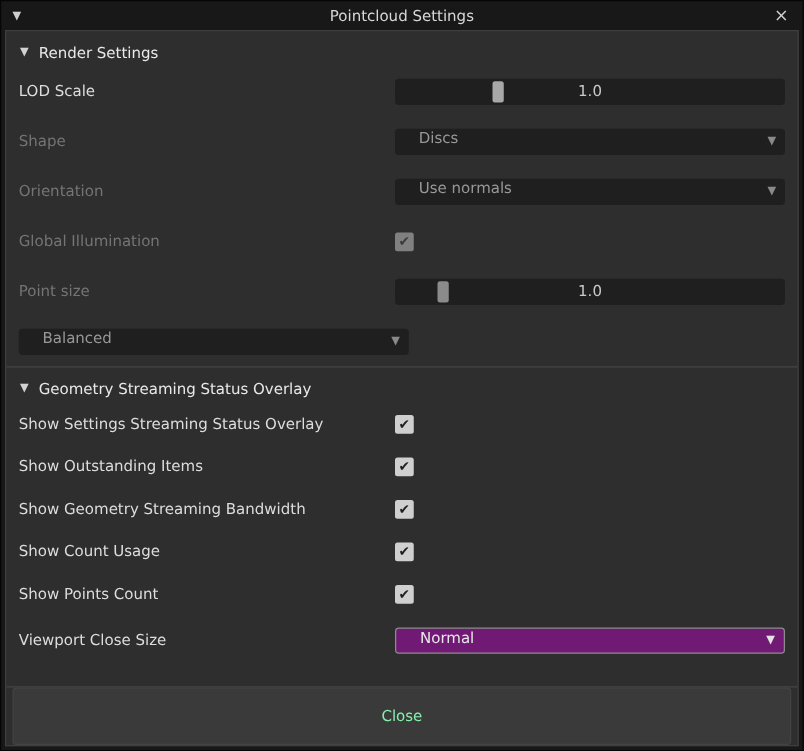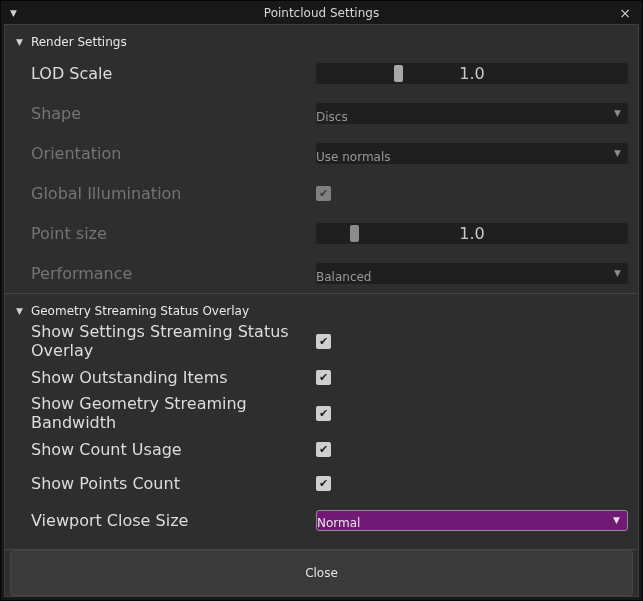--- a/index.html
+++ b/index.html
@@ -47,46 +47,46 @@
     color: #e9e9e9; font-size: 12px;
     cursor: pointer;
   }
   .tri { font-size: 9px; color: #d2d2d2; }
   .row {
     flex: 0 0 40px;
     display: flex; align-items: center;
     padding: 0 10px;
   }
   .row.cb { flex: 0 0 34px; }
-  .row-label { flex: 1; font-size: 16px; color: #dddddd; margin-left: 16px; }
+  .row-label { flex: 1; font-size: 12px; color: #dddddd; }
   .row.disabled .row-label { color: #747474; }
   .control { flex: 0 0 312px; width: 312px; }
   
   .slider {
     position: relative; height: 21px;
     background: #1f1f1f; border-radius: 3px;
     cursor: pointer;
   }
   .slider-handle {
     position: absolute; top: 2px;
     width: 9px; height: 17px;
     background: #a8a8a8; border-radius: 2px;
   }
   .slider.disabled .slider-handle { background: #8b8b8b; }
   .slider-value {
     position: absolute; inset: 0;
     display: flex; align-items: center; justify-content: center;
-    color: #c9c9c9; font-size: 16px;
+    color: #c9c9c9; font-size: 12px;
   }
   
   .dropdown {
     position: relative; height: 21px;
     background: #1f1f1f; border-radius: 3px;
-    display: flex; align-items: flex-end;
-    padding: 0 26px 0 0;
+    display: flex; align-items: flex-start;
+    padding: 0 26px 0 19px;
     color: #989898; font-size: 12px;
     cursor: pointer;
   }
   .dropdown .dd-arrow {
     position: absolute; right: 7px; top: 50%;
     transform: translateY(-50%);
     font-size: 9px; color: #8a8a8a;
   }
   .dropdown.enabled {
     color: #e8e8e8;
@@ -108,21 +108,21 @@
     margin-top: auto;
     flex: 0 0 44px;
     border-top: 1px solid #454545;
     display: flex; align-items: center; justify-content: center;
     padding: 0 5px;
   }
   .close-btn {
     width: 100%; height: 46px;
     background: #3a3a3a;
     border: 1px solid #434343; border-radius: 3px;
-    color: #e5e5e5; font-size: 12px;
+    color: #86efac; font-size: 12px;
     font-family: inherit;
     cursor: pointer;
   }
 </style>
 </head>
 <body>
 
 <div class="window">
 
   <div class="titlebar">
@@ -181,21 +181,20 @@
       <span class="row-label">Point size</span>
       <div class="control">
         <div class="slider disabled">
           <div class="slider-handle" style="left: 11%"></div>
           <div class="slider-value">1.0</div>
         </div>
       </div>
     </div>
 
     <div class="row disabled">
-      <span class="row-label">Performance</span>
       <div class="control">
         <div class="dropdown">
           <span>Balanced</span>
           <span class="dd-arrow">▼</span>
         </div>
       </div>
     </div>
 
     <div class="separator"></div>
 

